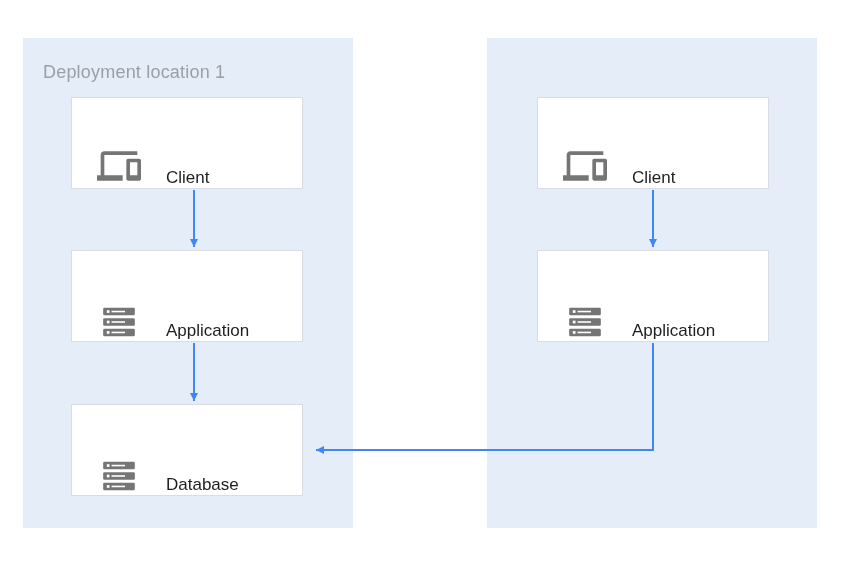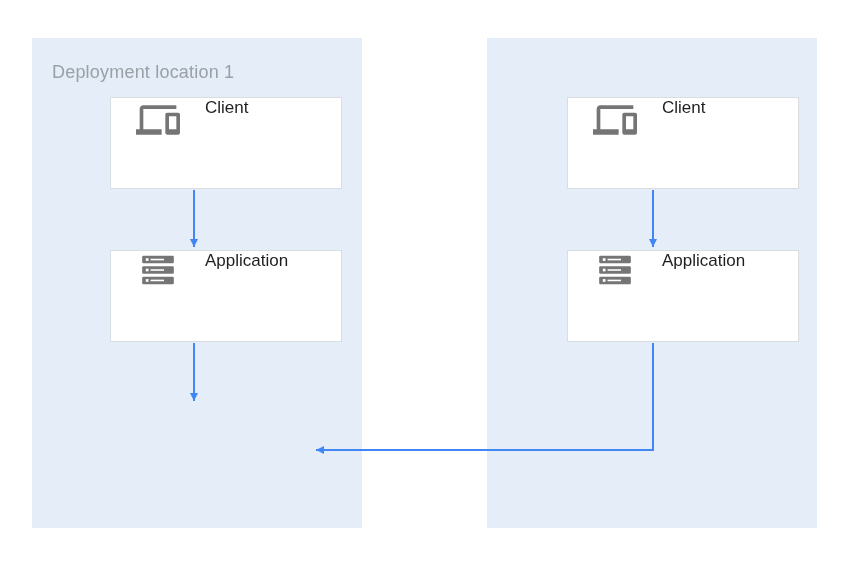--- a/index.html
+++ b/index.html
@@ -12,39 +12,38 @@
   .canvas {
     position: relative;
     width: 856px; height: 574px;
   }
   .zone {
     position: absolute;
     width: 330px; height: 490px;
     top: 38px;
     background: var(--zone-bg, #e4edf8);
   }
-  .zone-1 { left: 32px; }
+  .zone-1 { left: 23px; }
   .zone-2 { left: 487px; }
   .zone-label {
     position: absolute;
     top: 24px; left: 20px;
     font-size: 18px;
     color: var(--zone-label, #9aa0a6);
     letter-spacing: 0.2px;
     white-space: nowrap;
   }
   .node {
     position: absolute;
     width: 232px; height: 92px;
     background: var(--box-bg, #ffffff);
     border: 1px solid var(--box-border, #d9dce1);
     display: flex;
-    align-items: flex-start;
+    align-items: flex-end;
     padding-left: 22px;
-    margin-left: 30px;
   }
   .node .icon {
     width: 50px;
     display: flex;
     align-items: center;
     justify-content: center;
     color: var(--icon, #757575);
     flex: 0 0 auto;
   }
   .node-label {
@@ -104,20 +103,40 @@
             <rect x="4.3" y="11.15" width="1.7" height="1.7"></rect>
               <rect x="7.3" y="11.5" width="8.5" height="1"></rect>
             <rect x="4.3" y="17.75" width="1.7" height="1.7"></rect>
               <rect x="7.3" y="18.1" width="8.5" height="1"></rect>
           </g>
         </svg>
       </span>
       <span class="node-label">Application</span>
     </div>
 
+    <div class="node node-c">
+      <span class="icon">
+        <svg width="40" height="38" viewBox="0 0 24 24" aria-hidden="true">
+          <g fill="currentColor">
+            <rect x="2" y="3" width="20" height="4.8" rx="0.8"></rect>
+            <rect x="2" y="9.6" width="20" height="4.8" rx="0.8"></rect>
+            <rect x="2" y="16.2" width="20" height="4.8" rx="0.8"></rect>
+          </g>
+          <g fill="#ffffff">
+            <rect x="4.3" y="4.55" width="1.7" height="1.7"></rect>
+              <rect x="7.3" y="4.9" width="8.5" height="1"></rect>
+            <rect x="4.3" y="11.15" width="1.7" height="1.7"></rect>
+              <rect x="7.3" y="11.5" width="8.5" height="1"></rect>
+            <rect x="4.3" y="17.75" width="1.7" height="1.7"></rect>
+              <rect x="7.3" y="18.1" width="8.5" height="1"></rect>
+          </g>
+        </svg>
+      </span>
+      <span class="node-label">Database</span>
+    </div>
   </div>
 
   <div class="zone zone-2">
 
     <div class="node node-a">
       <span class="icon">
         <svg width="46" height="44" viewBox="0 0 24 24" aria-hidden="true">
           <path fill="currentColor" d="M4 6h18V4H4c-1.1 0-2 .9-2 2v11H0v3h14v-3H4V6zm19 2h-6c-.55 0-1 .45-1 1v10c0 .55.45 1 1 1h6c.55 0 1-.45 1-1V9c0-.55-.45-1-1-1zm-1 9h-4v-7h4v7z"></path>
         </svg>
       </span>

